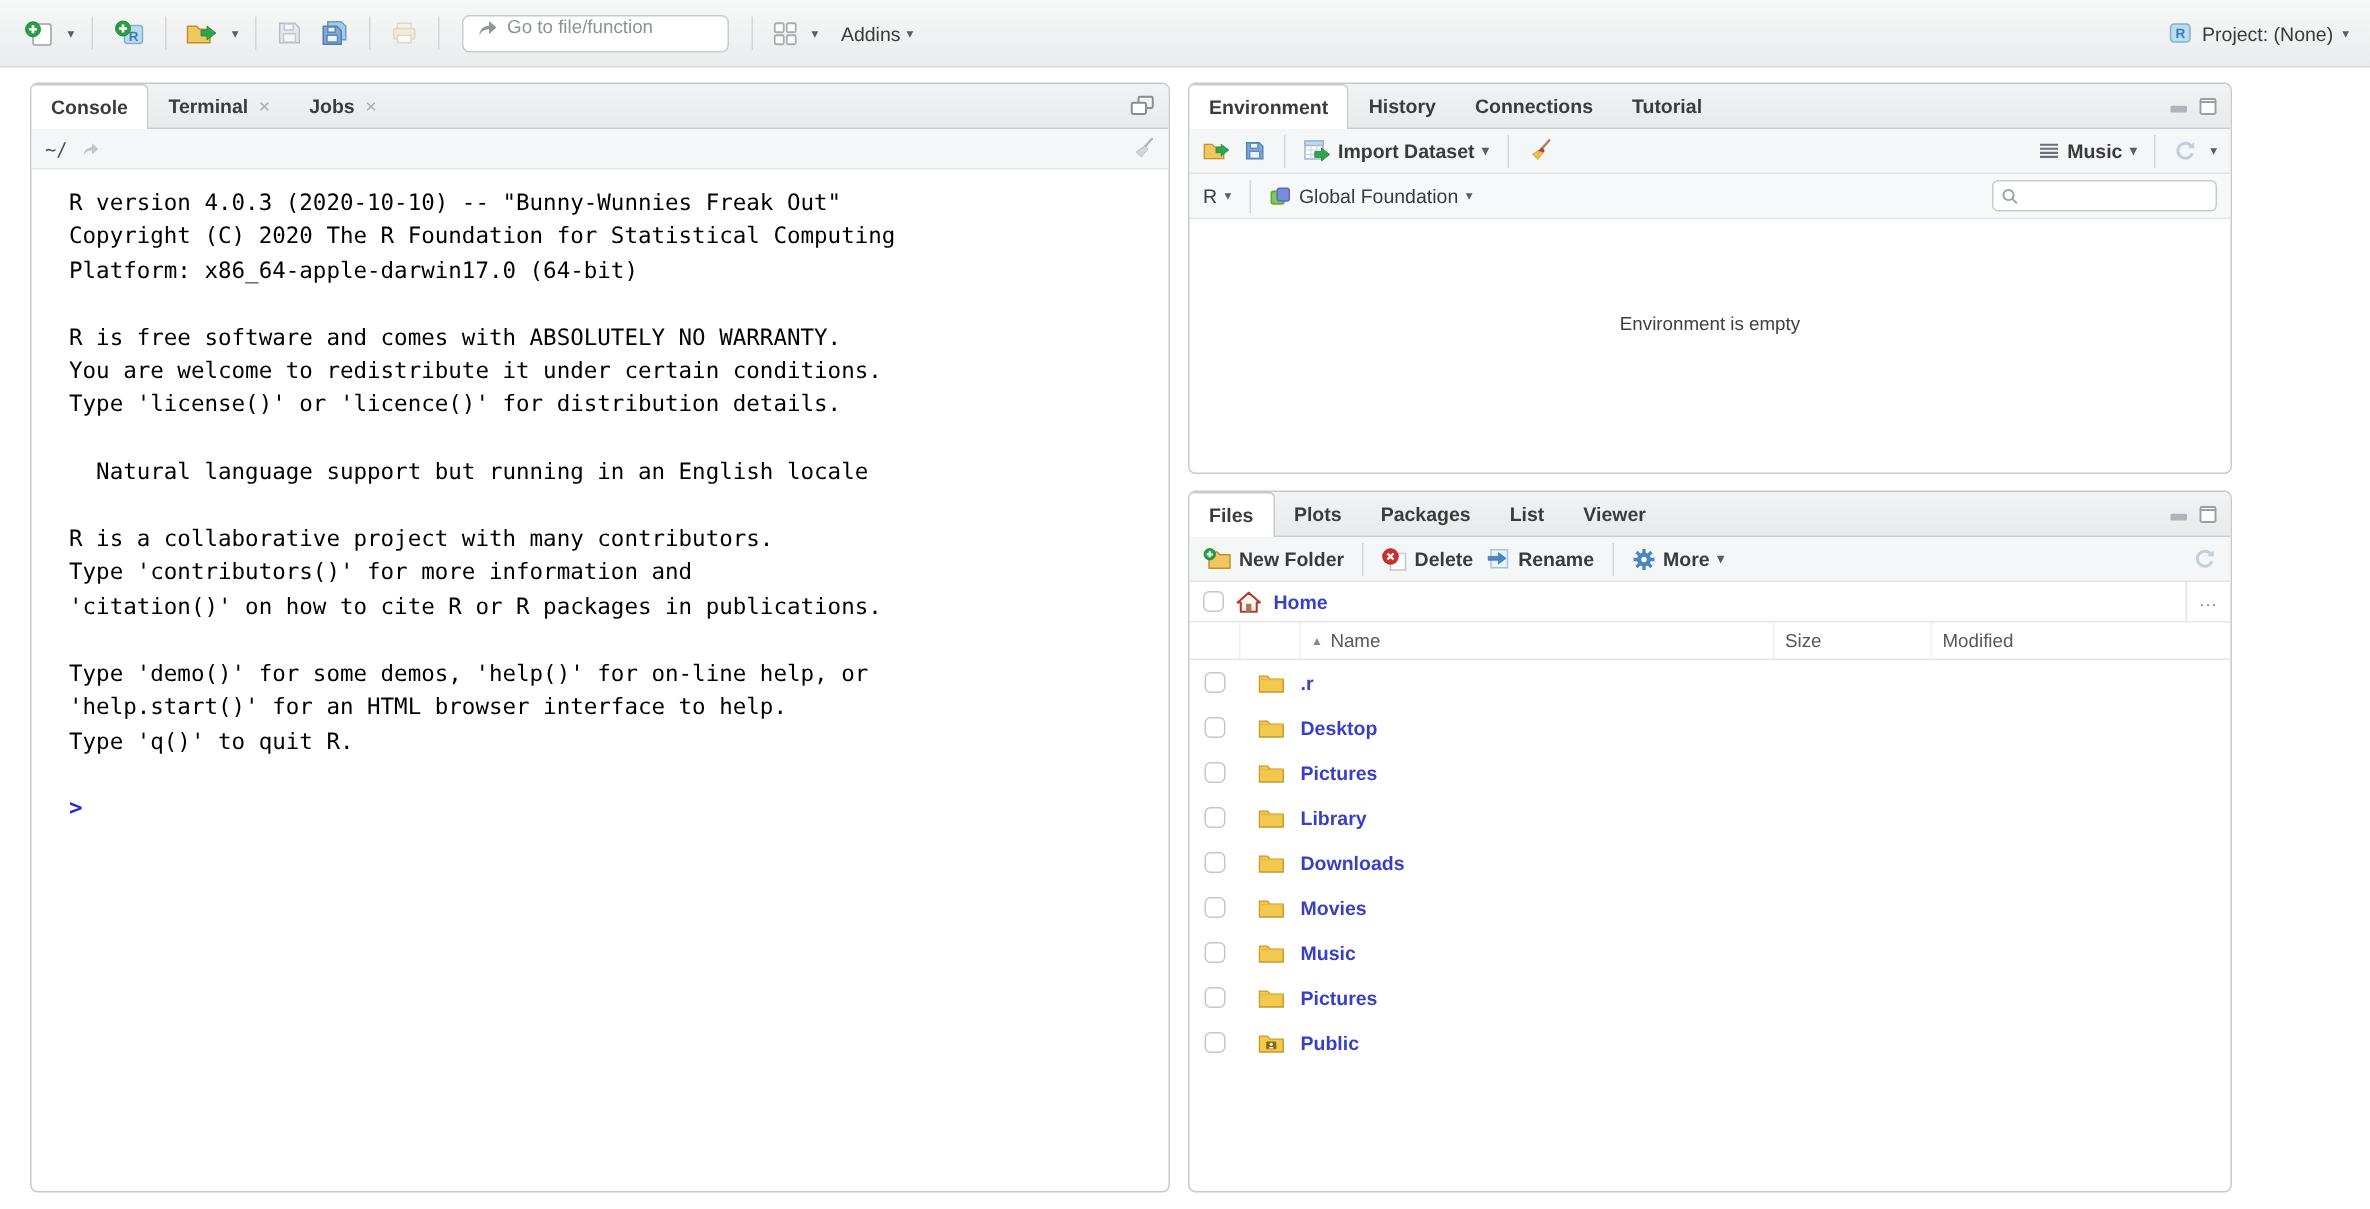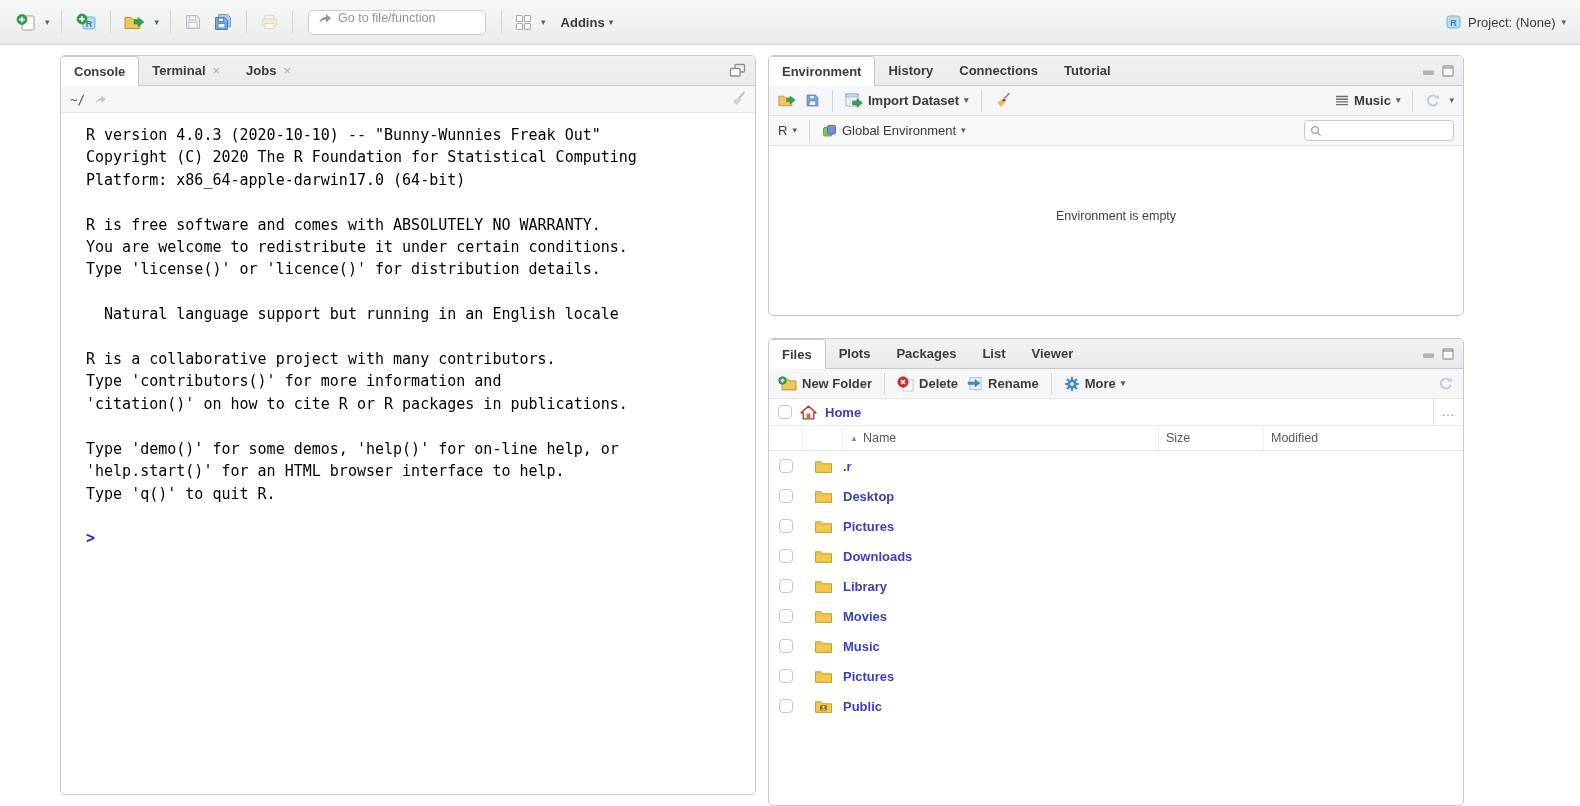--- a/index.html
+++ b/index.html
@@ -5,33 +5,33 @@
   * { box-sizing: border-box; margin: 0; padding: 0; }
   html,body { width:1580px; height:806px; }
   body { font-family:"Liberation Sans", sans-serif; background:#fff; color:#3d3d3d; overflow:hidden; }
 
   
   .main-toolbar { height:45px; background:linear-gradient(#f7f8f8,#eaeced); border-bottom:1px solid #d6d8da;
     display:flex; align-items:center; padding:0 14px; gap:7px; }
   .sep { width:1px; height:22px; background:#d3d5d7; margin:0 4px; }
   .icon-btn { display:flex; align-items:center; gap:4px; padding:2px; border-radius:3px; }
   .caret { font-size:9px; color:#5a5f64; line-height:1; }
-  .tool-label { font-size:13px; font-weight:700; color:#3a3a3a; }
+  .tool-label { font-size:13px; font-weight:400; color:#3a3a3a; }
   .goto-box { display:flex; align-items:flex-start; gap:6px; background:#fff; border:1px solid #c9cccf; border-radius:5px;
     height:25px; width:178px; padding:0 8px; margin:0 4px; }
   .goto-box input { border:none; outline:none; font-size:12.5px; width:130px; color:#333; background:transparent; }
   .goto-box input::placeholder { color:#8d9297; }
   .spacer { flex:1; }
   .project-btn { display:flex; align-items:center; gap:6px; font-size:13px; color:#3a3a3a; }
 
   
   .workspace { display:flex; gap:12px; padding:10px 20px 0 20px; height:761px; }
   .pane { background:#fff; border:1px solid #c7cacd; border-radius:5px; display:flex; flex-direction:column; overflow:hidden; }
-  .console-pane { width:696px; height:740px;margin-left:40px; }
-  .right-col { display:flex; flex-direction:column; gap:11px; width:696px;justify-content:space-between; }
+  .console-pane { width:760px; height:740px; }
+  .right-col { display:flex; flex-direction:column; gap:11px; width:696px; }
   .env-pane { height:261px; }
   .files-pane { height:468px; }
 
   .tabbar { height:30px; background:linear-gradient(#f1f2f3,#e8eaeb); border-bottom:1px solid #c9cccf;
     display:flex; align-items:stretch; position:relative; flex-shrink:0; }
   .tab { padding:0 13px; display:flex; align-items:center; gap:7px; font-size:13px; font-weight:700; color:#3b3b3b; }
   .tab.active { background:#fff; border:1px solid #c7cacd; border-bottom:none; border-top-left-radius:4px;
     border-top-right-radius:4px; margin-bottom:-1px; margin-left:-1px; }
   .tab-close { color:#a7acb1; font-weight:400; font-size:13px; }
   .tabbar-actions { margin-left:auto; display:flex; align-items:center; gap:7px; padding-right:9px; }
@@ -288,21 +288,21 @@
         <div class="tbtn" style="font-weight:400;">
           <span>R</span>
           <span class="caret">▾</span>
         </div>
         <div class="sep"></div>
         <div class="tbtn" style="font-weight:400;">
           <svg width="15" height="14" viewBox="0 0 15 14">
             <rect x="1.5" y="3.5" width="8.5" height="8.5" rx="1.5" fill="#7DC855" stroke="#5FA53B"></rect>
             <rect x="5.5" y="1.5" width="8" height="8.5" rx="1.5" fill="#7B8BDB" stroke="#5B6BC0"></rect>
           </svg>
-          <span>Global Environment</span>
+          <span>Global Foundation</span>
           <span class="caret">▾</span>
         </div>
         <div class="search-box">
           <svg width="12" height="12" viewBox="0 0 12 12">
             <circle cx="5" cy="5" r="3.4" fill="none" stroke="#9AA0A6" stroke-width="1.3"></circle>
             <path d="M7.6 7.6l3 3" stroke="#9AA0A6" stroke-width="1.3"></path>
           </svg>
           <input style="">
         </div>
       </div>
@@ -442,33 +442,33 @@
       <div class="filerow">
         <div class="cbc">
             <span class="checkbox"></span>
           </div>
         <div class="icc">
             <svg class="fi" viewBox="0 0 16 13">
               <path d="M.5 2.5h5.2l1.6 1.9h8.2v8.1H.5z" fill="#F3C84F" stroke="#C59A25" stroke-width=".9"></path>
               <path d="M.5 4.6h15" stroke="#E5B93E" stroke-width=".9"></path>
             </svg>
           </div>
+        <span class="file-link">Library</span>
+      </div>
+      <div class="filerow">
+        <div class="cbc">
+            <span class="checkbox"></span>
+          </div>
+        <div class="icc">
+            <svg class="fi" viewBox="0 0 16 13">
+              <path d="M.5 2.5h5.2l1.6 1.9h8.2v8.1H.5z" fill="#F3C84F" stroke="#C59A25" stroke-width=".9"></path>
+              <path d="M.5 4.6h15" stroke="#E5B93E" stroke-width=".9"></path>
+            </svg>
+          </div>
         <span class="file-link">Downloads</span>
-      </div>
-      <div class="filerow">
-        <div class="cbc">
-            <span class="checkbox"></span>
-          </div>
-        <div class="icc">
-            <svg class="fi" viewBox="0 0 16 13">
-              <path d="M.5 2.5h5.2l1.6 1.9h8.2v8.1H.5z" fill="#F3C84F" stroke="#C59A25" stroke-width=".9"></path>
-              <path d="M.5 4.6h15" stroke="#E5B93E" stroke-width=".9"></path>
-            </svg>
-          </div>
-        <span class="file-link">Library</span>
       </div>
       <div class="filerow">
         <div class="cbc">
             <span class="checkbox"></span>
           </div>
         <div class="icc">
             <svg class="fi" viewBox="0 0 16 13">
               <path d="M.5 2.5h5.2l1.6 1.9h8.2v8.1H.5z" fill="#F3C84F" stroke="#C59A25" stroke-width=".9"></path>
               <path d="M.5 4.6h15" stroke="#E5B93E" stroke-width=".9"></path>
             </svg>

